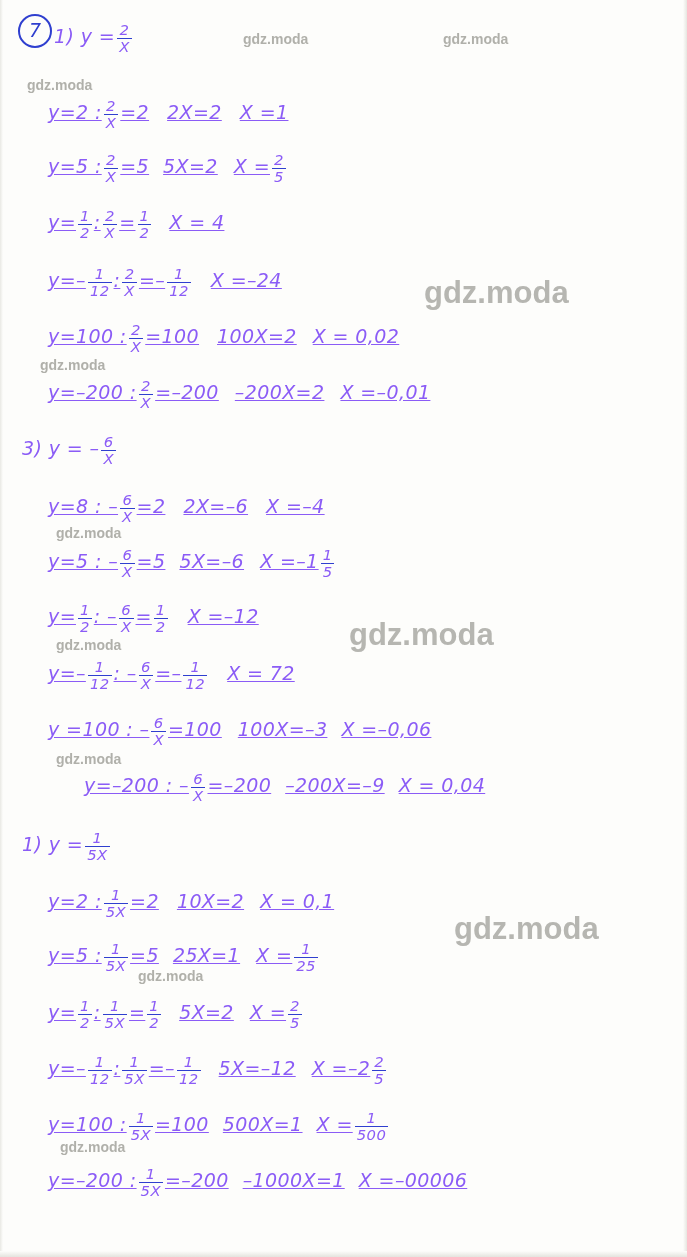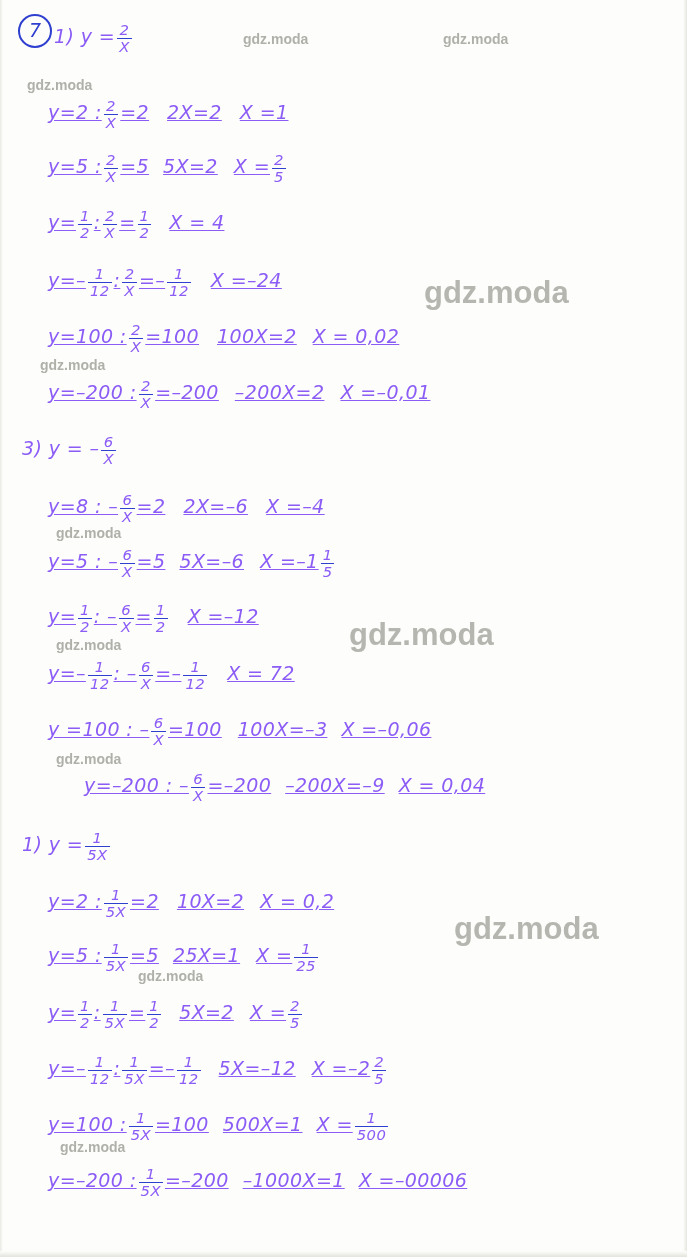--- a/index.html
+++ b/index.html
@@ -141,20 +141,20 @@
       <div class="ink line" style="left: 48px; top: 322px;"><span>y=100 :</span><span class="frac"><span class="num">2</span><span class="den">X</span></span><span>=100</span><span style="display: inline-block; width: 18px;"></span><span>100X=2</span><span style="display: inline-block; width: 16px;"></span><span>X = 0,02</span></div>
       <div class="ink line" style="left: 48px; top: 378px;"><span>y=–200 :</span><span class="frac"><span class="num">2</span><span class="den">X</span></span><span>=–200</span><span style="display: inline-block; width: 16px;"></span><span>–200X=2</span><span style="display: inline-block; width: 16px;"></span><span>X =–0,01</span></div>
       <div class="ink head" style="left: 22px; top: 434px;"><span>3) y = –</span><span class="frac"><span class="num">6</span><span class="den">X</span></span></div>
       <div class="ink line" style="left: 48px; top: 492px;"><span>y=8 : –</span><span class="frac"><span class="num">6</span><span class="den">X</span></span><span>=2</span><span style="display: inline-block; width: 18px;"></span><span>2X=–6</span><span style="display: inline-block; width: 18px;"></span><span>X =–4</span></div>
       <div class="ink line" style="left: 48px; top: 547px;"><span>y=5 : –</span><span class="frac"><span class="num">6</span><span class="den">X</span></span><span>=5</span><span style="display: inline-block; width: 14px;"></span><span>5X=–6</span><span style="display: inline-block; width: 16px;"></span><span>X =–1</span><span class="frac"><span class="num">1</span><span class="den">5</span></span></div>
       <div class="ink line" style="left: 48px; top: 602px;"><span>y=</span><span class="frac"><span class="num">1</span><span class="den">2</span></span><span>: –</span><span class="frac"><span class="num">6</span><span class="den">X</span></span><span>=</span><span class="frac"><span class="num">1</span><span class="den">2</span></span><span style="display: inline-block; width: 18px;"></span><span>X =–12</span></div>
       <div class="ink line" style="left: 48px; top: 659px;"><span>y=–</span><span class="frac"><span class="num">1</span><span class="den">12</span></span><span>: –</span><span class="frac"><span class="num">6</span><span class="den">X</span></span><span>=–</span><span class="frac"><span class="num">1</span><span class="den">12</span></span><span style="display: inline-block; width: 18px;"></span><span>X = 72</span></div>
       <div class="ink line" style="left: 48px; top: 715px;"><span>y =100 : –</span><span class="frac"><span class="num">6</span><span class="den">X</span></span><span>=100</span><span style="display: inline-block; width: 16px;"></span><span>100X=–3</span><span style="display: inline-block; width: 14px;"></span><span>X =–0,06</span></div>
       <div class="ink line" style="left: 48px; top: 771px; margin-left: 36px;"><span>y=–200 : –</span><span class="frac"><span class="num">6</span><span class="den">X</span></span><span>=–200</span><span style="display: inline-block; width: 14px;"></span><span>–200X=–9</span><span style="display: inline-block; width: 14px;"></span><span>X = 0,04</span></div>
       <div class="ink head" style="left: 22px; top: 830px;"><span>1) y =</span><span class="frac"><span class="num">1</span><span class="den">5X</span></span></div>
-      <div class="ink line" style="left: 48px; top: 887px;"><span>y=2 :</span><span class="frac"><span class="num">1</span><span class="den">5X</span></span><span>=2</span><span style="display: inline-block; width: 18px;"></span><span>10X=2</span><span style="display: inline-block; width: 16px;"></span><span>X = 0,2</span></div>
+      <div class="ink line" style="left: 48px; top: 887px;"><span>y=2 :</span><span class="frac"><span class="num">1</span><span class="den">5X</span></span><span>=2</span><span style="display: inline-block; width: 18px;"></span><span>10X=2</span><span style="display: inline-block; width: 16px;"></span><span>X = 0,1</span></div>
       <div class="ink line" style="left: 48px; top: 941px;"><span>y=5 :</span><span class="frac"><span class="num">1</span><span class="den">5X</span></span><span>=5</span><span style="display: inline-block; width: 14px;"></span><span>25X=1</span><span style="display: inline-block; width: 16px;"></span><span>X =</span><span class="frac"><span class="num">1</span><span class="den">25</span></span></div>
       <div class="ink line" style="left: 48px; top: 998px;"><span>y=</span><span class="frac"><span class="num">1</span><span class="den">2</span></span><span>:</span><span class="frac"><span class="num">1</span><span class="den">5X</span></span><span>=</span><span class="frac"><span class="num">1</span><span class="den">2</span></span><span style="display: inline-block; width: 16px;"></span><span>5X=2</span><span style="display: inline-block; width: 16px;"></span><span>X =</span><span class="frac"><span class="num">2</span><span class="den">5</span></span></div>
       <div class="ink line" style="left: 48px; top: 1054px;"><span>y=–</span><span class="frac"><span class="num">1</span><span class="den">12</span></span><span>:</span><span class="frac"><span class="num">1</span><span class="den">5X</span></span><span>=–</span><span class="frac"><span class="num">1</span><span class="den">12</span></span><span style="display: inline-block; width: 16px;"></span><span>5X=–12</span><span style="display: inline-block; width: 16px;"></span><span>X =–2</span><span class="frac"><span class="num">2</span><span class="den">5</span></span></div>
       <div class="ink line" style="left: 48px; top: 1110px;"><span>y=100 :</span><span class="frac"><span class="num">1</span><span class="den">5X</span></span><span>=100</span><span style="display: inline-block; width: 14px;"></span><span>500X=1</span><span style="display: inline-block; width: 14px;"></span><span>X =</span><span class="frac"><span class="num">1</span><span class="den">500</span></span></div>
       <div class="ink line" style="left: 48px; top: 1166px;"><span>y=–200 :</span><span class="frac"><span class="num">1</span><span class="den">5X</span></span><span>=–200</span><span style="display: inline-block; width: 14px;"></span><span>–1000X=1</span><span style="display: inline-block; width: 14px;"></span><span>X =–00006</span></div>
     </div>
 </div>
 
 </body></html>

